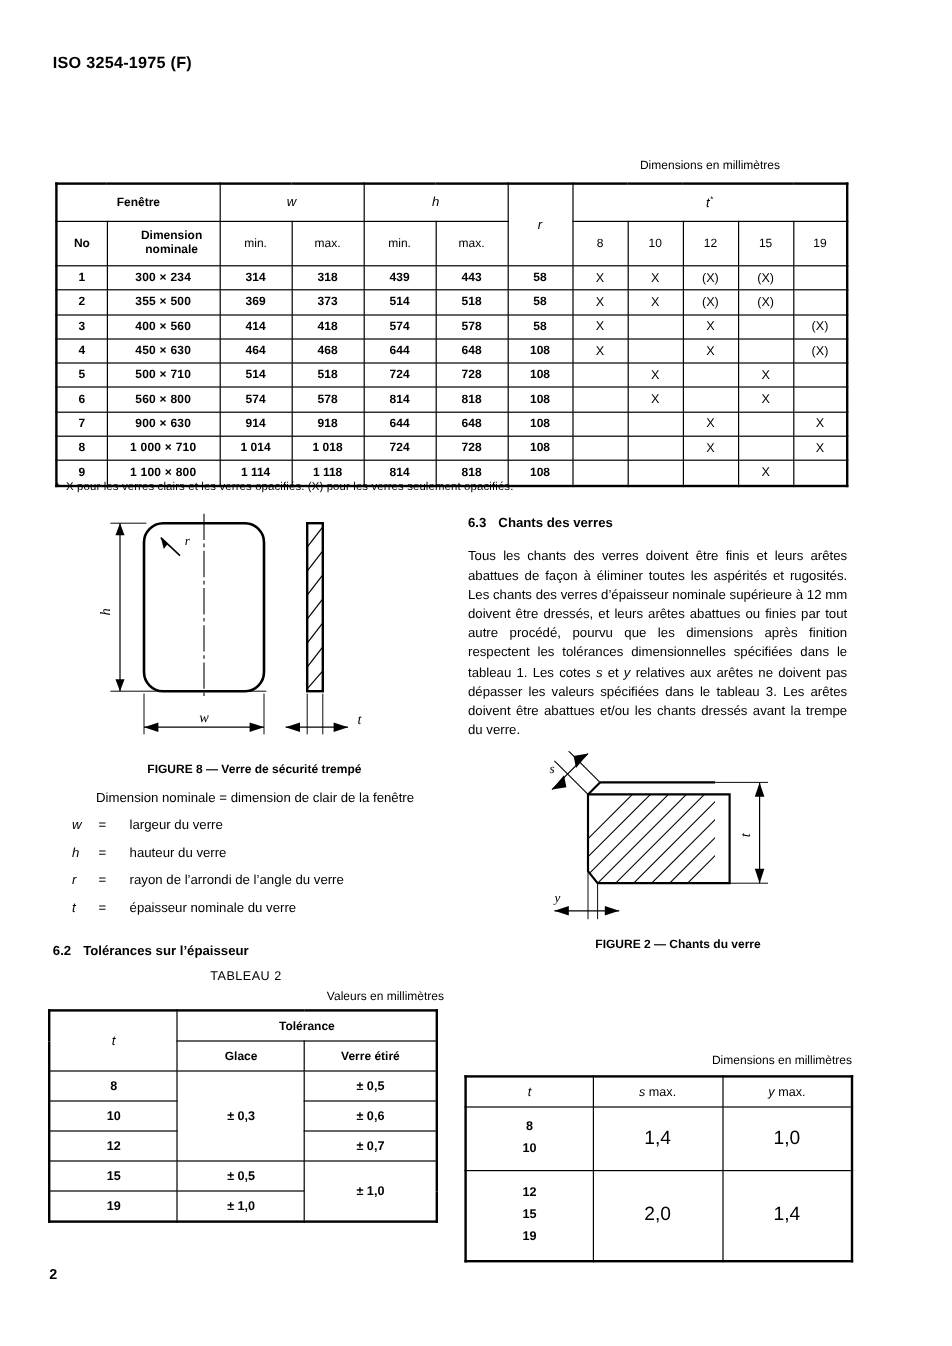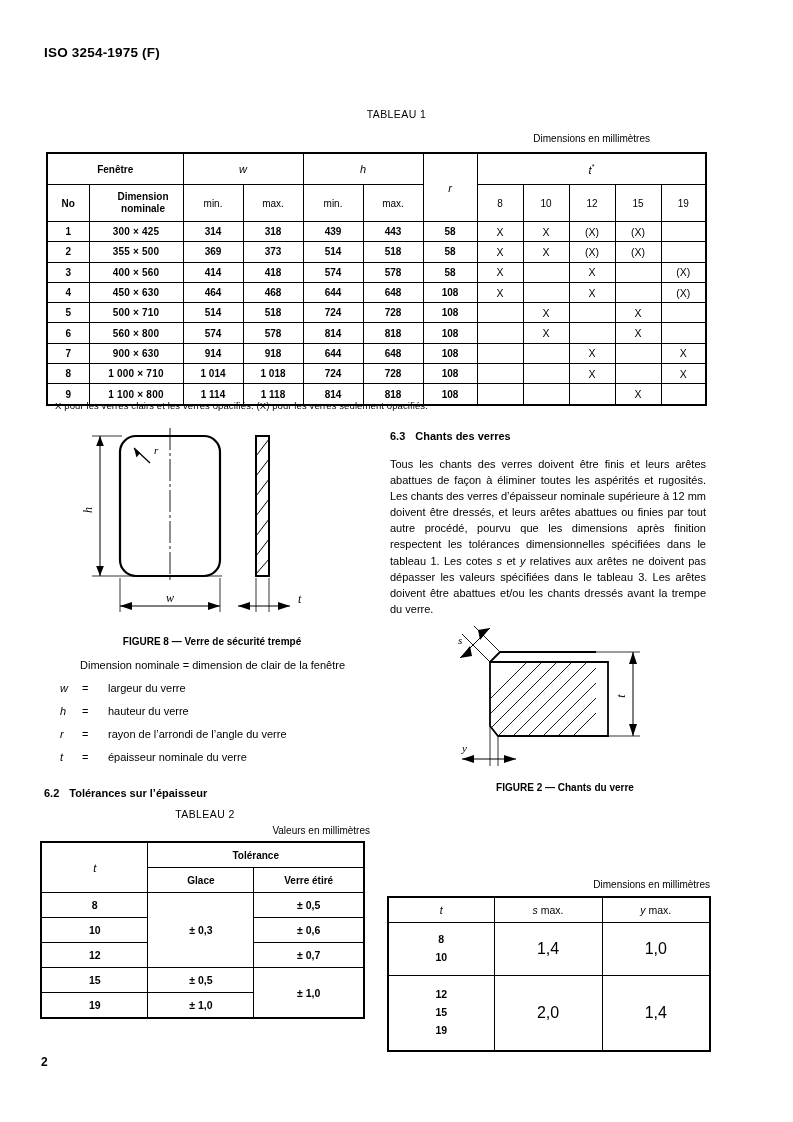--- a/index.html
+++ b/index.html
@@ -266,21 +266,20 @@
     background: #888;
   }
 </style>
 </head>
 <body>
 
 <div class="page">
 
   <div class="doc-header">ISO 3254-1975 (F)</div>
 
-  <div class="tbl1-caption">TABLEAU 1</div>
   <div class="tbl1-units">Dimensions en millimètres</div>
 
   <div id="table1-wrap">
     <table id="table1" class="grid outer">
       <colgroup>
         <col style="width:42px">
           <col style="width:94px">
         <col style="width:60px">
           <col style="width:60px">
         <col style="width:60px">
@@ -313,21 +312,21 @@
           <td>8</td>
           <td>10</td>
           <td>12</td>
           <td>15</td>
           <td>19</td>
         </tr>
       </tbody>
       <tbody id="table1-body" class="body">
           <tr>
             <td class="num">1</td>
-            <td class="dim">300 × 425</td>
+            <td class="dim">300 × 234</td>
             <td class="val">314</td>
             <td class="val">318</td>
             <td class="val">439</td>
             <td class="val">443</td>
             <td class="val">58</td>
             <td class="mark">X</td>
             <td class="mark">X</td>
             <td class="mark">(X)</td>
             <td class="mark">(X)</td>
             <td class="mark"></td>

